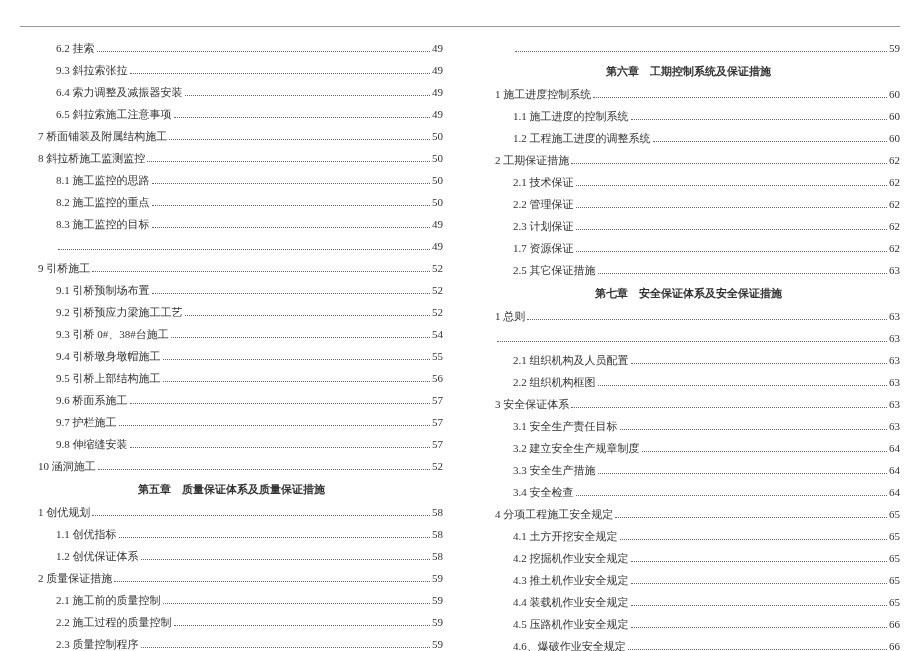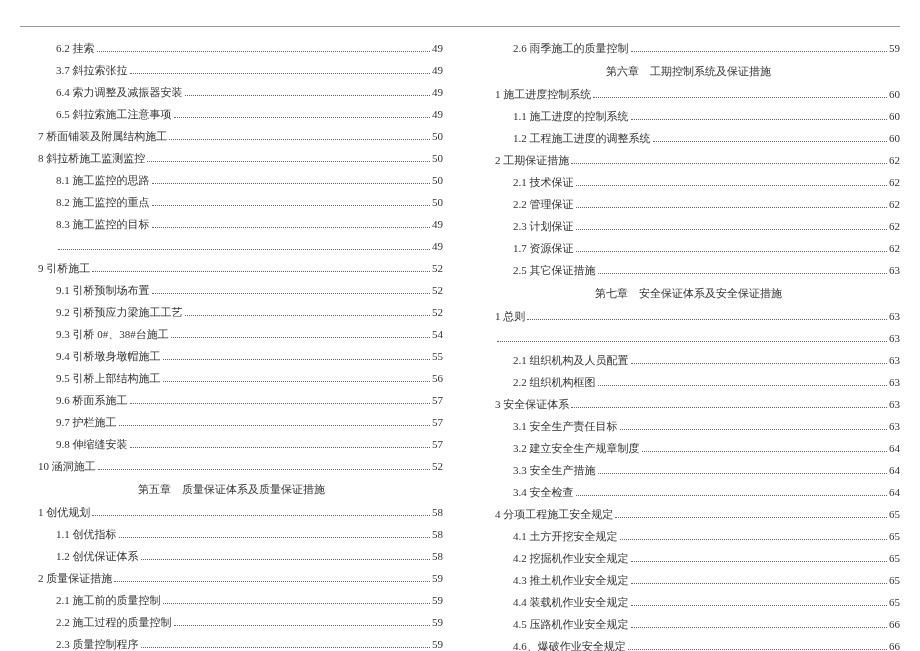--- a/index.html
+++ b/index.html
@@ -40,34 +40,35 @@
   .toc-page {
     flex: 0 0 auto;
     text-align: right;
   }
   .indent-0 { padding-left: 18px; }
   .indent-1 { padding-left: 36px; }
   .chapter {
     text-align: center;
     line-height: 2.0;
     padding: 1px 0;
+    font-weight: bold;
   }
 </style>
 </head>
 <body>
 
 <div class="page">
   <div class="col" id="col-left">
       <div class="toc-row indent-1">
         <span class="toc-label">6.2 挂索</span>
         <span class="toc-dots"></span>
         <span class="toc-page">49</span>
       </div>
       <div class="toc-row indent-1">
-        <span class="toc-label">3.7 斜拉索张拉</span>
+        <span class="toc-label">9.3 斜拉索张拉</span>
         <span class="toc-dots"></span>
         <span class="toc-page">49</span>
       </div>
       <div class="toc-row indent-1">
         <span class="toc-label">6.4 索力调整及减振器安装</span>
         <span class="toc-dots"></span>
         <span class="toc-page">49</span>
       </div>
       <div class="toc-row indent-1">
         <span class="toc-label">6.5 斜拉索施工注意事项</span>
@@ -185,21 +186,20 @@
         <span class="toc-page">59</span>
       </div>
       <div class="toc-row indent-1">
         <span class="toc-label">2.3 质量控制程序</span>
         <span class="toc-dots"></span>
         <span class="toc-page">59</span>
       </div>
     </div>
   <div class="col" id="col-right">
       <div class="toc-row indent-1">
-        <span class="toc-label">2.6 雨季施工的质量控制</span>
         <span class="toc-dots"></span>
         <span class="toc-page">59</span>
       </div>
       <div class="chapter">第六章　工期控制系统及保证措施</div>
       <div class="toc-row indent-0">
         <span class="toc-label">1 施工进度控制系统</span>
         <span class="toc-dots"></span>
         <span class="toc-page">60</span>
       </div>
       <div class="toc-row indent-1">

